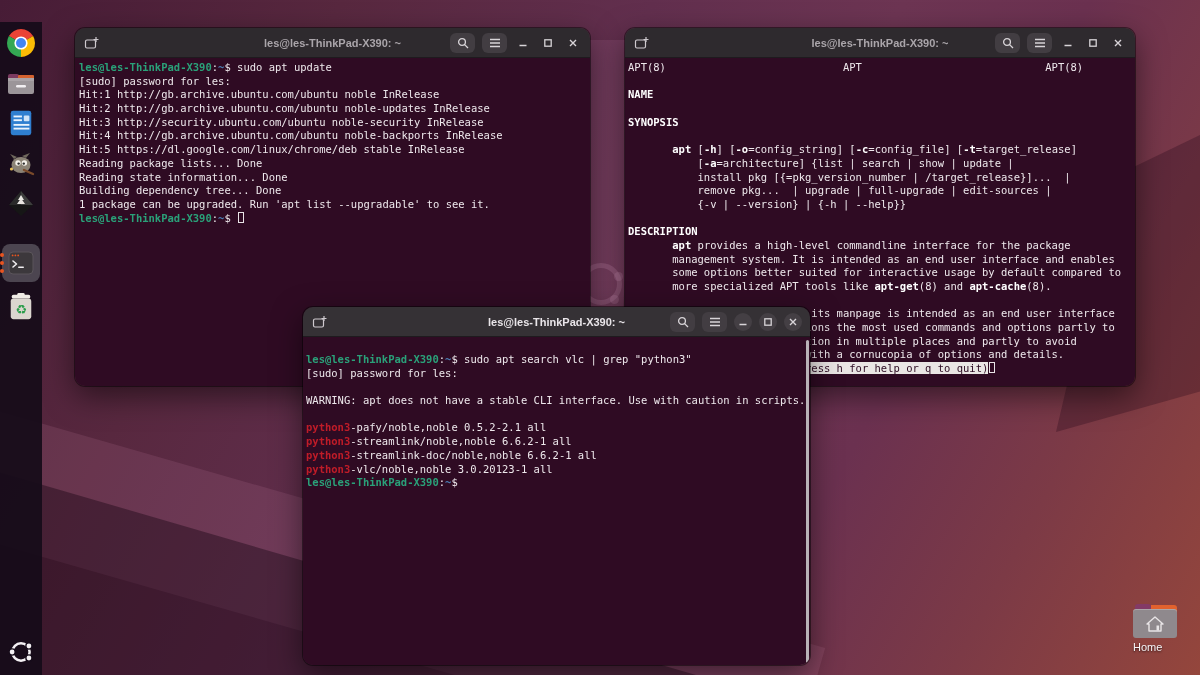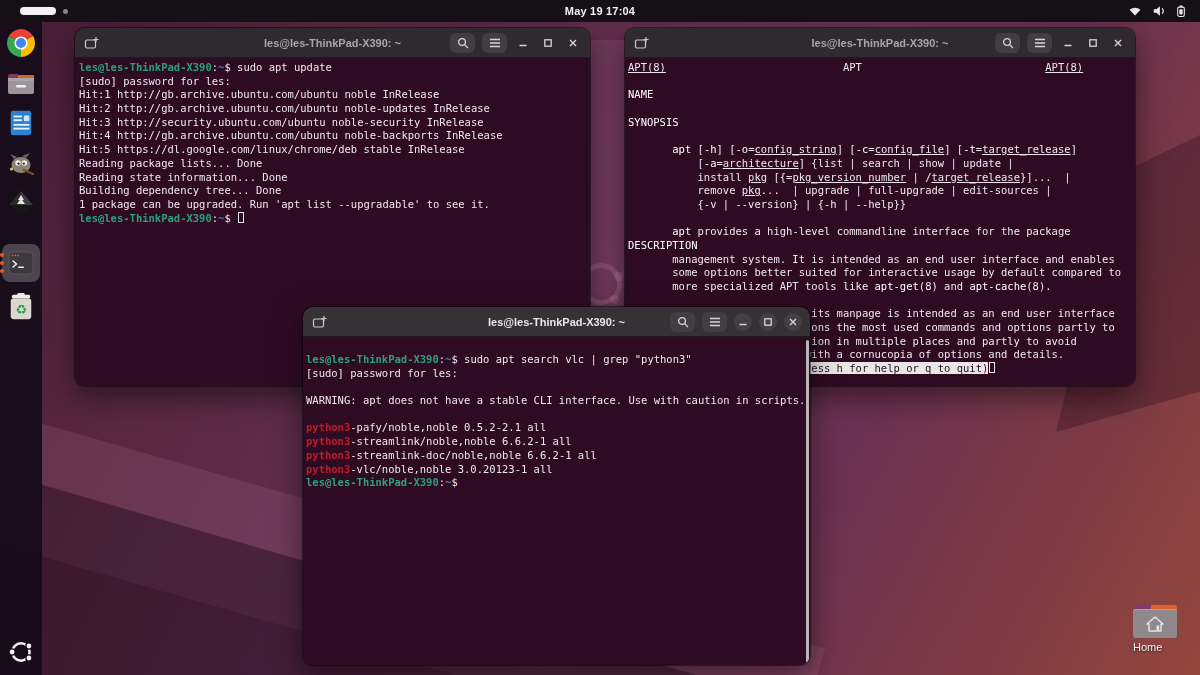--- a/index.html
+++ b/index.html
@@ -72,22 +72,22 @@
     display:flex; align-items:center; justify-content:center; cursor:pointer; }
   .focused .wc-btn { background:#443f44; }
   .newtab-btn { background:transparent; border:none; display:flex; cursor:pointer; }
 
   .term-body { position:relative; height:328px; background:#2f0b23; padding:3px 0 0 4px;
     font-family:"DejaVu Sans Mono", monospace; font-size:10.5px; line-height:13.7px;
     color:#eee8ec; overflow:hidden; cursor:text; }
   .tline { white-space:pre; height:13.7px; }
   .g   { color:#2aa179; font-weight:bold; }
   .b   { color:#4a7cb0; font-weight:bold; }
-  .B   { color:#ffffff; font-weight:normal; }
-  .u   { text-decoration:underline; }
+  .B   { color:#ffffff; font-weight:bold; }
+  .u   { }
   .r   { color:#c01c28; font-weight:bold; }
   .inv { background:#eae6e4; color:#2b0a21; }
   .cur { display:inline-block; width:6px; height:11px; border:1px solid #e9e4e7;
     vertical-align:-1px; margin-left:1px; }
 
   .scrollbar-v { position:absolute; right:1px; top:33px; bottom:2px; width:3px;
     background:#c9c4c8; border-radius:2px; opacity:.9; z-index:4; }
 
   
   .home-icon { position:absolute; left:1133px; top:604px; width:52px; height:58px;
@@ -114,47 +114,20 @@
     <div class="facet-band"></div>
     <div class="facet-dark-bl"></div>
     <div class="facet-dark-r"></div>
     <div class="emblem">
         <i></i>
         <i></i>
         <i></i>
       </div>
   </div>
 
-  <div class="top-bar">
-    <div class="ws-indicator">
-      <span class="ws-pill"></span>
-      <span class="ws-dot"></span>
-    </div>
-    <div class="clock">May 19 17:04</div>
-    <div class="tray">
-      <span>
-        <svg width="14" height="12" viewBox="0 0 16 12">
-            <path d="M8 11 L1.8 4.6 A9.5 9.5 0 0 1 14.2 4.6 Z" fill="#ece8ec"></path>
-          </svg>
-      </span>
-      <span>
-        <svg width="14" height="12" viewBox="0 0 16 12">
-            <path d="M2 4 h3 l4 -3.4 v10.8 l-4 -3.4 h-3 z" fill="#ece8ec"></path>
-            <path d="M11.5 3 a4 4 0 0 1 0 6" stroke="#ece8ec" stroke-width="1.4" fill="none"></path>
-          </svg>
-      </span>
-      <span>
-        <svg width="10" height="14" viewBox="0 0 12 15">
-            <rect x="4" y="0.8" width="4" height="2" rx="1" fill="#ece8ec"></rect>
-            <rect x="2" y="2.8" width="8" height="11.2" rx="2" stroke="#ece8ec" stroke-width="1.3" fill="none"></rect>
-            <rect x="4" y="5.4" width="4" height="6.4" rx="1" fill="#ece8ec"></rect>
-          </svg>
-      </span>
-    </div>
-  </div>
 
   <div class="dock">
     <div class="dock-item" style="top:4px">
       <svg width="30" height="30" viewBox="0 0 30 30">
         <path d="M15 15 L2.88 8 A14 14 0 0 1 27.12 8 Z" fill="#ea4335"></path>
         <path d="M15 15 L27.12 8 A14 14 0 0 1 15 29 Z" fill="#fbbc05"></path>
         <path d="M15 15 L15 29 A14 14 0 0 1 2.88 8 Z" fill="#34a853"></path>
         <circle cx="15" cy="15" r="6.6" fill="#fff"></circle>
           <circle cx="15" cy="15" r="5" fill="#4285f4"></circle>
       </svg>
@@ -337,22 +310,22 @@
         <div class="tline"><span class="B">NAME</span></div>
         <div class="tline"> </div>
         <div class="tline"><span class="B">SYNOPSIS</span></div>
         <div class="tline"> </div>
         <div class="tline"><span>       </span><span class="B">apt</span><span> [</span><span class="B">-h</span><span>] [</span><span class="B">-o</span><span>=</span><span class="u">config_string</span><span>] [</span><span class="B">-c</span><span>=</span><span class="u">config_file</span><span>] [</span><span class="B">-t</span><span>=</span><span class="u">target_release</span><span>]</span></div>
         <div class="tline"><span>           [</span><span class="B">-a</span><span>=</span><span class="u">architecture</span><span>] {list | search | show | update |</span></div>
         <div class="tline"><span>           install </span><span class="u">pkg</span><span> [{=</span><span class="u">pkg_version_number</span><span> | /</span><span class="u">target_release</span><span>}]...  |</span></div>
         <div class="tline"><span>           remove </span><span class="u">pkg</span><span>...  | upgrade | full-upgrade | edit-sources |</span></div>
         <div class="tline"><span>           {-v | --version} | {-h | --help}}</span></div>
         <div class="tline"> </div>
+        <div class="tline"><span class="B">DESCRIPTION</span></div>
         <div class="tline"><span>       </span><span class="B">apt</span><span> provides a high-level commandline interface for the package</span></div>
-        <div class="tline"><span class="B">DESCRIPTION</span></div>
         <div class="tline"><span>       management system. It is intended as an end user interface and enables</span></div>
         <div class="tline"><span>       some options better suited for interactive usage by default compared to</span></div>
         <div class="tline"><span>       more specialized APT tools like </span><span class="B">apt-get</span><span>(8) and </span><span class="B">apt-cache</span><span>(8).</span></div>
         <div class="tline"> </div>
         <div class="tline"><span>       Much like </span><span class="B">apt</span><span> itself, its manpage is intended as an end user interface</span></div>
         <div class="tline"><span>       and as such only mentions the most used commands and options partly to</span></div>
         <div class="tline"><span>       not duplicate information in multiple places and partly to avoid</span></div>
         <div class="tline"><span>       overwhelming readers with a cornucopia of options and details.</span></div>
         <div class="tline"><span class="inv">Manual page apt(8) line 1 (press h for help or q to quit)</span><span class="cur"></span></div>
       </div>

